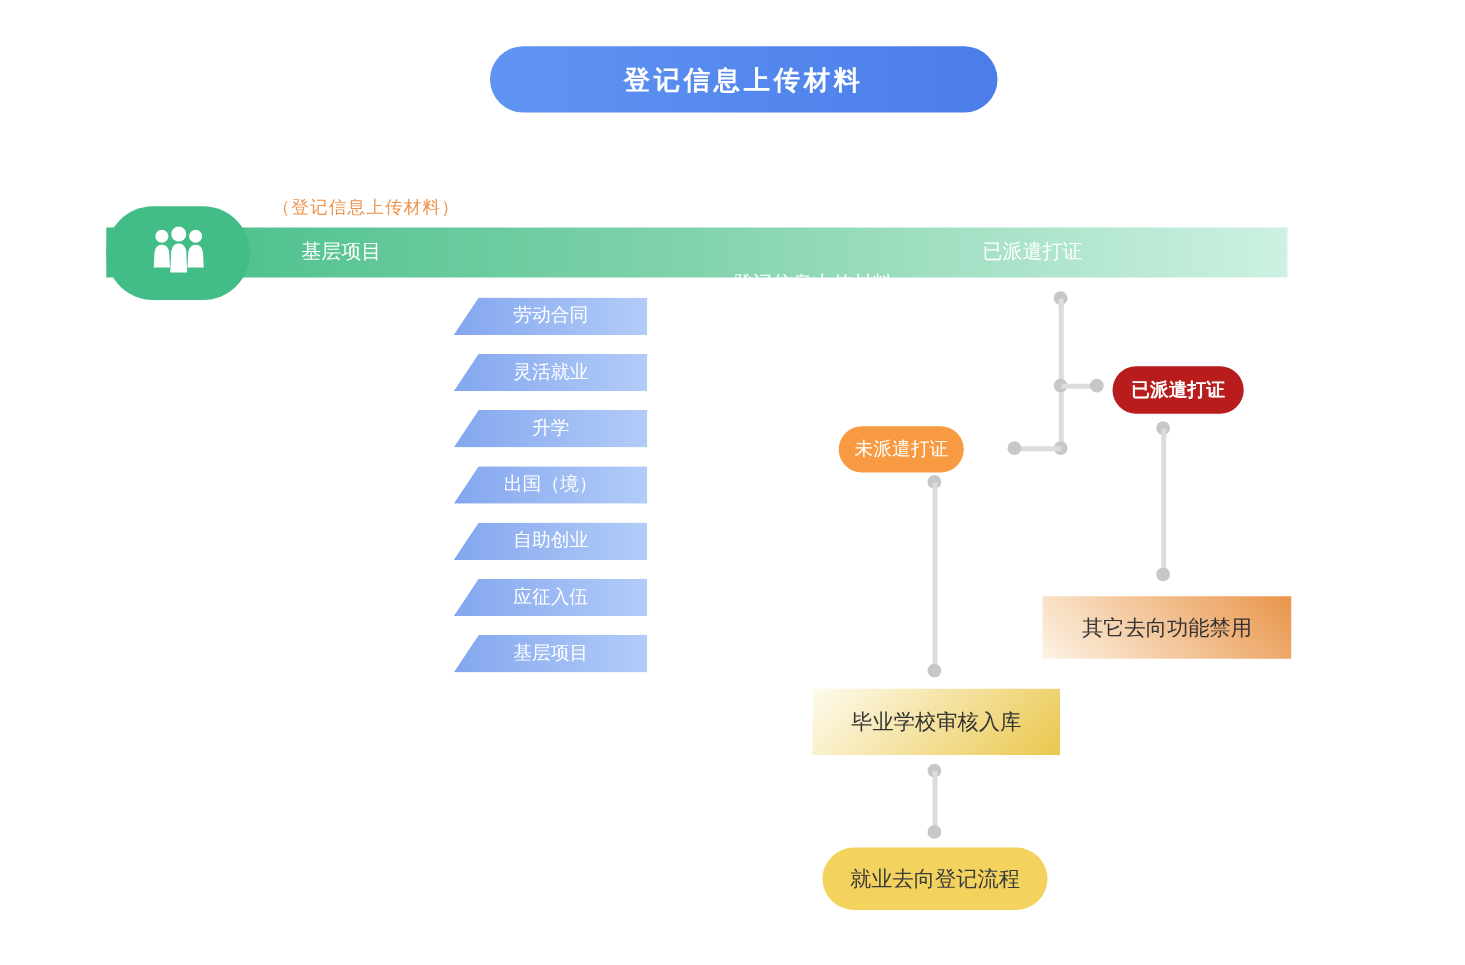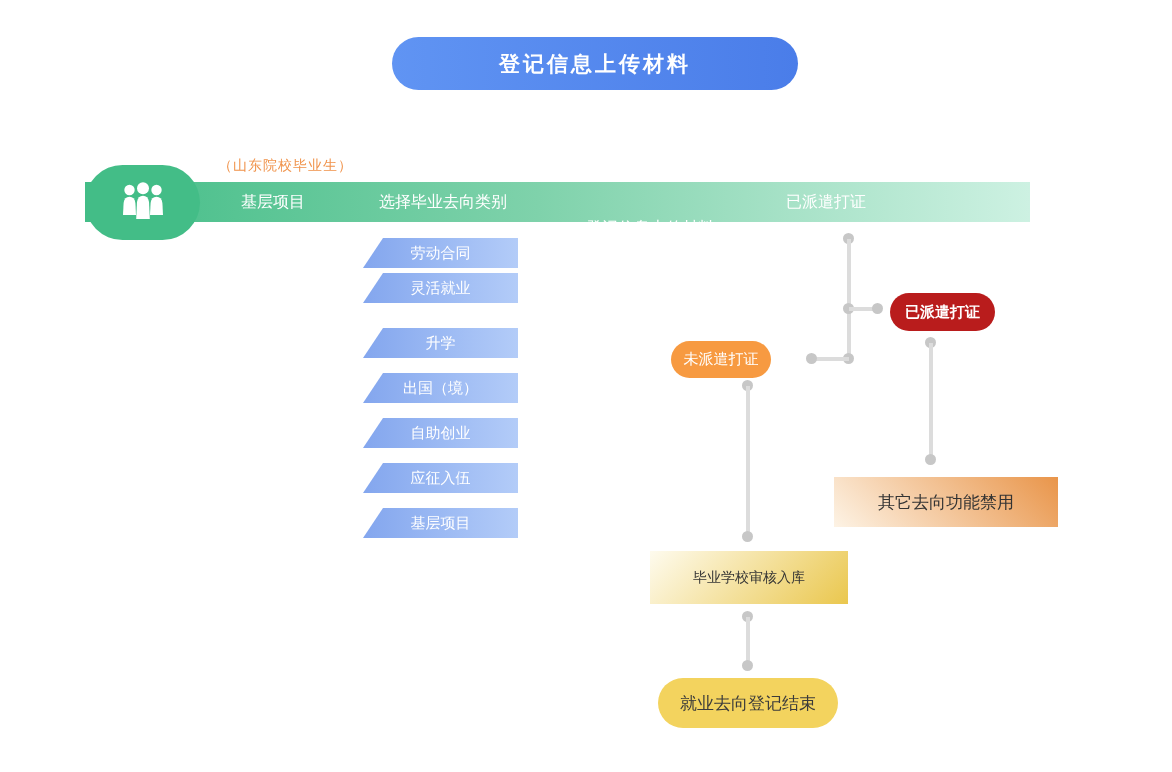--- a/index.html
+++ b/index.html
@@ -46,64 +46,63 @@
   
   .vline { position:absolute; width:4px; background:#dcdcdc; }
   .hline { position:absolute; height:4px; background:#dcdcdc; }
   .dot   { position:absolute; width:11px; height:11px; border-radius:50%; background:#c7c7c7; }
 
   
   .node { position:absolute; display:flex; align-items:center; justify-content:center; white-space:nowrap; }
   .pill-dispatched    { left:890px; top:293px; width:105px; height:38px; border-radius:19px; background:#b91c1c; color:#fff; font-size:15px;font-weight:bold; }
   .pill-notdispatched { left:671px; top:341px; width:100px; height:37px; border-radius:19px; background:#f79a41; color:#fff; font-size:15px; }
   .box-disabled {
-    left:834px; top:477px; width:224px; height:50px;
+    left:834px; top:477px; width:199px; height:50px;
     background:linear-gradient(45deg,#fdf3e5 0%,#e9954a 100%);
     color:#333333; font-size:17px;
   }
   .box-school {
     left:650px; top:551px; width:198px; height:53px;
     background:linear-gradient(135deg,#fefbee 0%,#eac74e 100%);
-    color:#333333; font-size:14px;
+    color:#333333; font-size:17px;
   }
   .pill-end {
     left:658px; top:678px; width:180px; height:50px; border-radius:25px;
     background:#f3d35e; color:#3b3b3b; font-size:17px;
   }
 </style>
 </head>
 <body>
 
 <div class="canvas">
 
   <div class="title-pill">登记信息上传材料</div>
 
-  <div class="audience">（山东院校毕业生）</div>
+  <div class="audience">（登记信息上传材料）</div>
 
   <div class="stage-bar"></div>
   <div class="stage-label" style="left:273px;">基层项目</div>
-  <div class="stage-label" style="left:443px;">选择毕业去向类别</div>
   <div class="stage-label" style="left:650px;margin-top:26px;">登记信息上传材料</div>
   <div class="stage-label" style="left:826px;">已派遣打证</div>
 
   <div class="capsule">
     <span>
       <svg width="46" height="38" viewBox="0 0 46 38" fill="#ffffff" xmlns="http://www.w3.org/2000/svg">
         <circle cx="9.5" cy="8" r="5.2"></circle>
         <path d="M3 33 L3.6 21 Q4.4 14.8 9.5 14.8 Q14.6 14.8 15.4 21 L16 33 Z"></path>
         <circle cx="36.5" cy="8" r="5.2"></circle>
         <path d="M30 33 L30.6 21 Q31.4 14.8 36.5 14.8 Q41.6 14.8 42.4 21 L43 33 Z"></path>
         <circle cx="23" cy="6.2" r="6"></circle>
         <path d="M16.2 37 L17 20 Q18 13.8 23 13.8 Q28 13.8 29 20 L29.8 37 Z"></path>
       </svg>
     </span>
   </div>
 
   <div class="category" style="top:238px;">劳动合同</div>
-  <div class="category" style="top:273px;">灵活就业</div>
+  <div class="category" style="top:283px;">灵活就业</div>
   <div class="category" style="top:328px;">升学</div>
   <div class="category" style="top:373px;">出国（境）</div>
   <div class="category" style="top:463px;">应征入伍</div>
   <div class="category" style="top:418px;">自助创业</div>
   <div class="category" style="top:508px;">基层项目</div>
 
   <div class="dot" style="left:843px; top:233px;"></div>
   <div class="vline" style="left:847px; top:239px; height:121px;"></div>
   <div class="dot" style="left:843px; top:303px;"></div>
   <div class="hline" style="left:849px; top:307px; width:29px;"></div>
@@ -121,15 +120,15 @@
   <div class="dot" style="left:742px; top:531px;"></div>
 
   <div class="dot" style="left:742px; top:611px;"></div>
   <div class="vline" style="left:746px; top:617px; height:49px;"></div>
   <div class="dot" style="left:742px; top:660px;"></div>
 
   <div class="node pill-dispatched">已派遣打证</div>
   <div class="node pill-notdispatched">未派遣打证</div>
   <div class="node box-disabled">其它去向功能禁用</div>
   <div class="node box-school">毕业学校审核入库</div>
-  <div class="node pill-end">就业去向登记结束</div>
+  <div class="node pill-end">就业去向登记流程</div>
 
 </div>
 
 </body></html>

